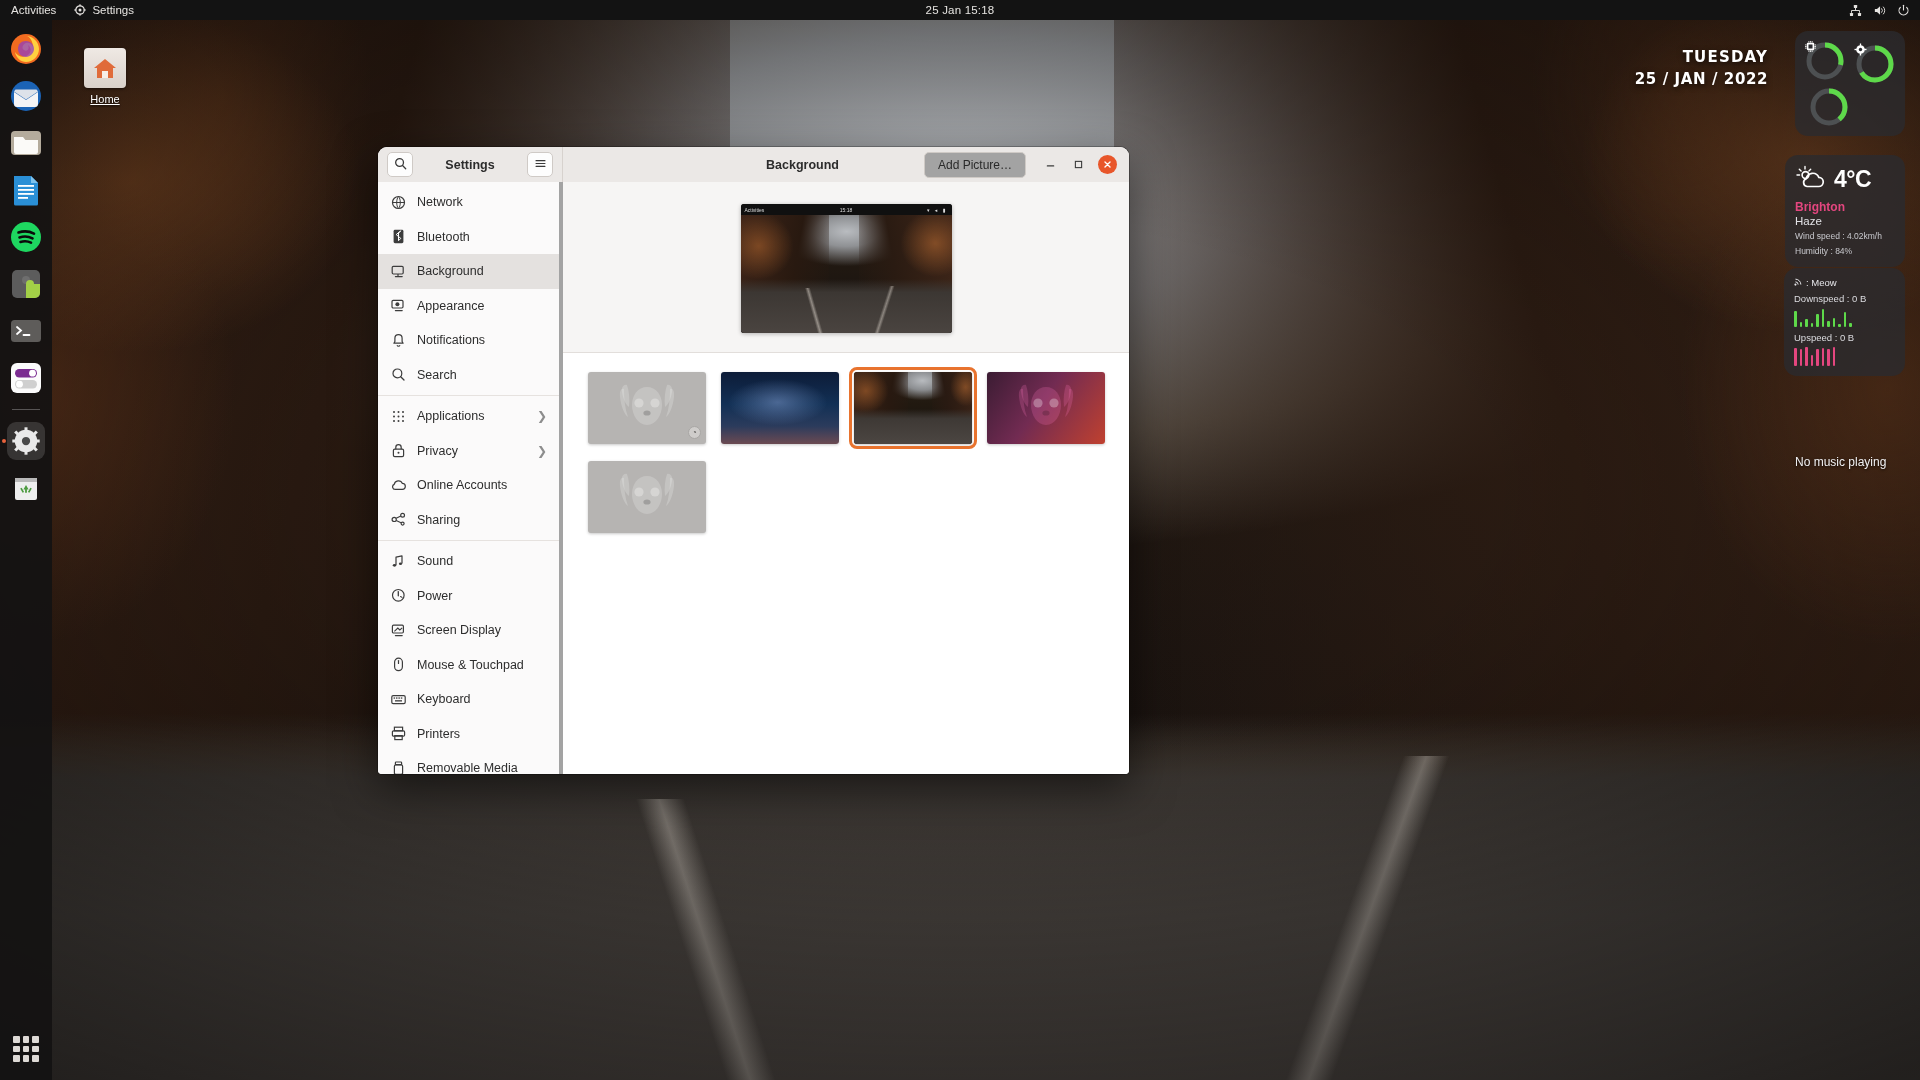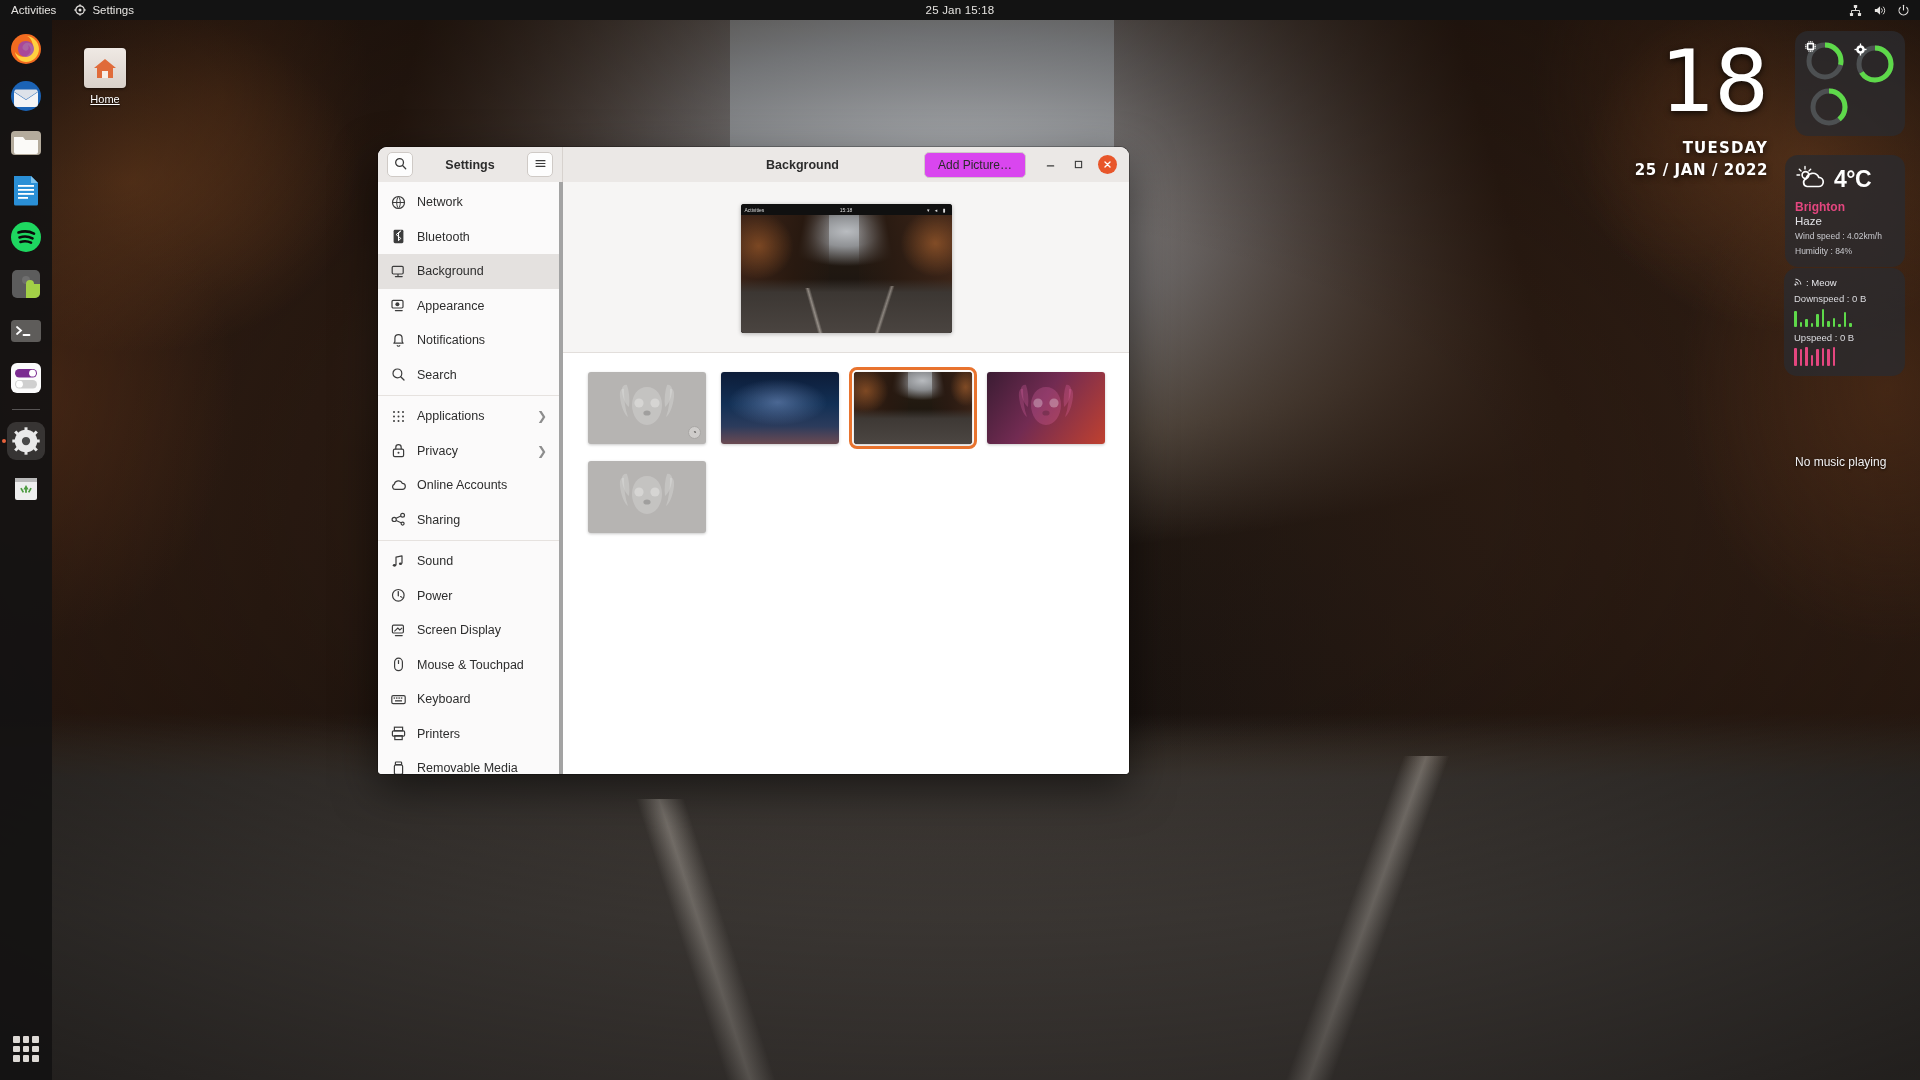--- a/index.html
+++ b/index.html
@@ -179,21 +179,21 @@
   }
   .tb-main {
     flex: 1; background: #ebe8e6; display: flex; align-items: center;
     padding: 0 7px 0 0; position: relative;
   }
   .tb-main .page-ttl {
     flex: 1; text-align: center; font-size: 12.5px; font-weight: bold;
     color: #2c2c2c; padding-left: 118px;
   }
   .addpic {
-    background: #d946ef; border: 1px solid #cfcac6; border-radius: 5px;
+    background: #a3a3a3; border: 1px solid #cfcac6; border-radius: 5px;
     font-size: 12px; color: #2a2a2a; padding: 5px 13px; cursor: pointer;
     font-family: "Liberation Sans", sans-serif; margin-right: 16px;
   }
   .wbtns { display: flex; align-items: center; gap: 11px; margin-right: 5px; }
   .wbtn { width: 17px; height: 17px; display: flex; align-items: center; justify-content: center; cursor: pointer; }
   .wbtn.close {
     width: 19px; height: 19px; border-radius: 50%; background: #e8562a; color: #fff;
     font-size: 11px; line-height: 1;
   }
   .body { flex: 1; display: flex; min-height: 0; }
@@ -314,21 +314,20 @@
   <div class="glyph">
     <svg width="26" height="24" viewBox="0 0 26 24">
       <path d="M13 3 L24 12 L21 12 L21 22 L5 22 L5 12 L2 12 Z" fill="#e06b3a"></path>
       <rect x="10" y="15" width="6" height="7" fill="#f6efe9"></rect>
     </svg>
   </div>
   <div class="label">Home</div>
 </div>
 
 <div id="conky-clock">
-  <div class="mm">18</div>
   <div class="dow">TUESDAY</div>
   <div class="date">25 / JAN / 2022</div>
 </div>
 
 <div class="widget" id="w-sys">
   <div class="gauges">
     <div class="gauge" style="left:0;top:0">
       <svg viewBox="0 0 42 42">
         <circle cx="21" cy="21" r="16" fill="none" stroke="#4d5052" stroke-width="5"></circle>
         <circle cx="21" cy="21" r="16" fill="none" stroke="#5ed94a" stroke-width="5" stroke-dasharray="29 101" stroke-linecap="butt" transform="rotate(-90 21 21)"></circle>

